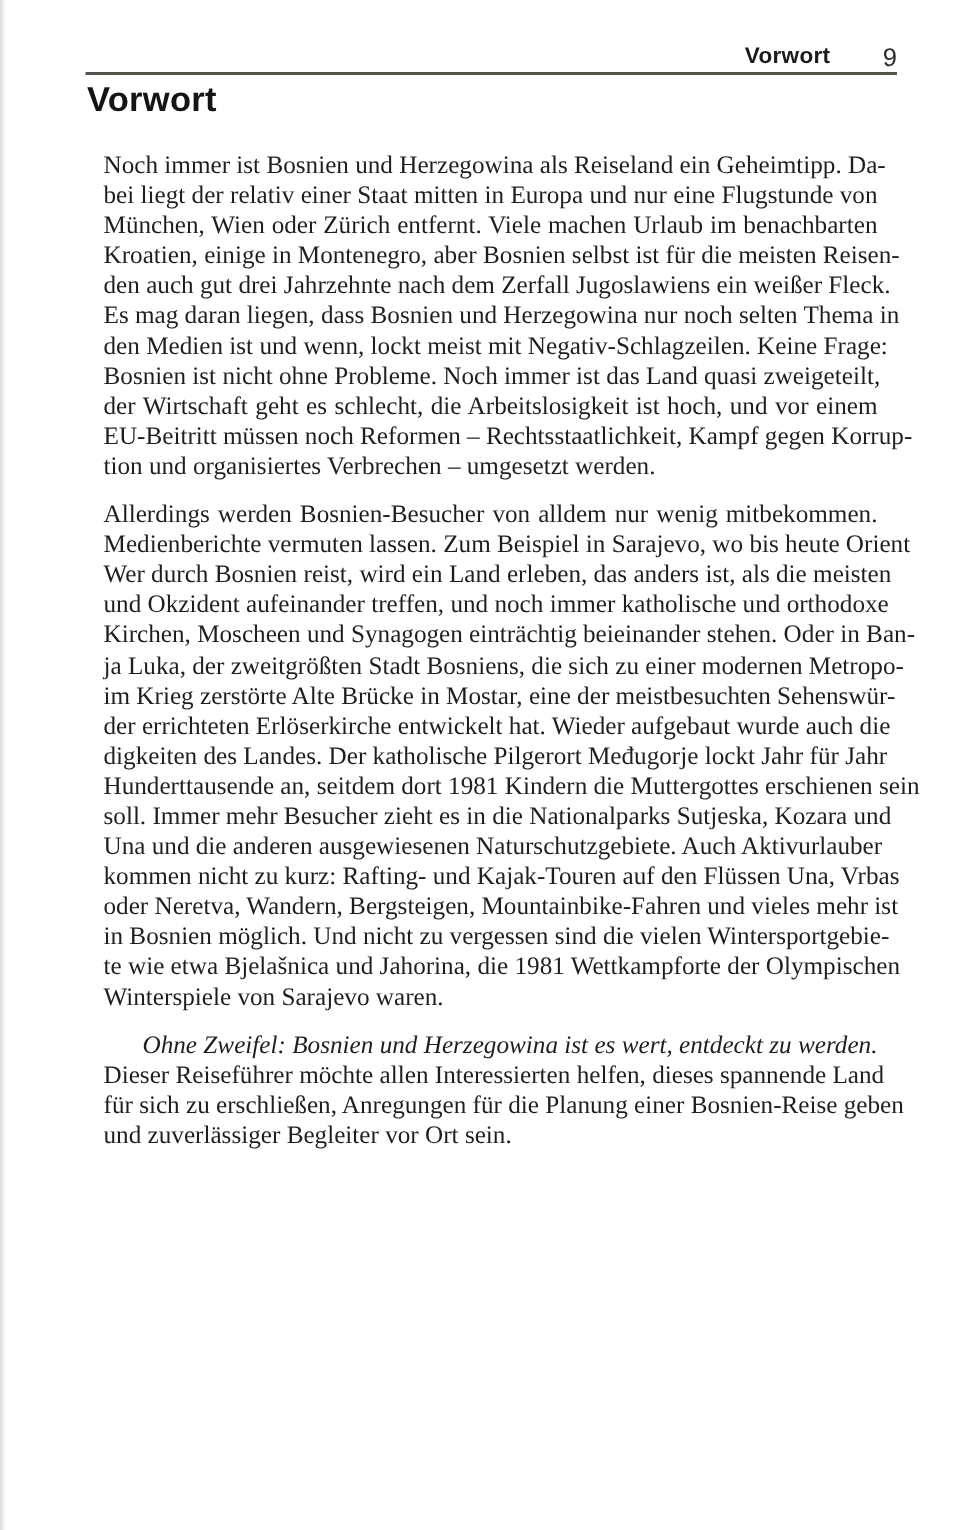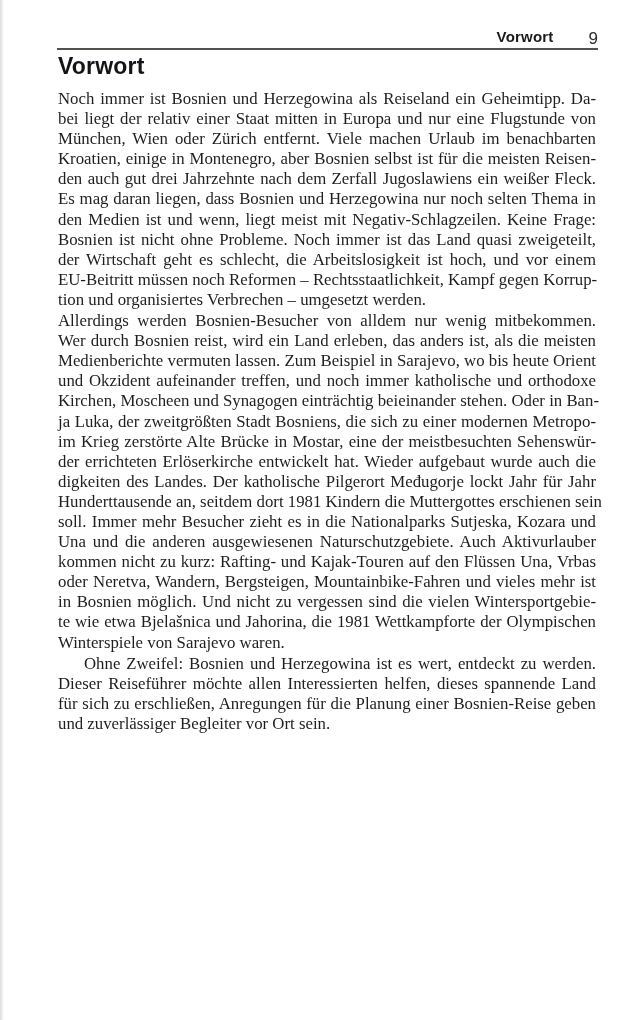--- a/index.html
+++ b/index.html
@@ -58,31 +58,31 @@
     line-height: 28px;
   }
   .body-text {
     position: absolute;
     left: 57px; top: 88px;
     width: 540px;
     font-size: 16.8px;
     line-height: 20.1px;
     color: #1e1e1e;
   }
-  .paragraph { margin: 1px; }
+  .paragraph { margin: 12px; }
   .line {
     text-align: justify;
     text-align-last: justify;
     white-space: nowrap;
   }
   .line.last {
     text-align-last: left;
     white-space: normal;
   }
-  .line.indent { padding-left: 26px; }
+  .line.indent { padding-left: 26px; font-style: italic; }
 </style>
 </head>
 <body>
 
 <div class="page">
 
   <div class="edge-shadow"></div>
 
   <div class="running-header">
     <span class="section-label">Vorwort</span>
@@ -92,30 +92,30 @@
   <h1 class="page-title" style="margin:0;">Vorwort</h1>
 
   <div class="body-text">
       <div class="paragraph">
         <div class="line">Noch immer ist Bosnien und Herzegowina als Reiseland ein Geheimtipp. Da-</div>
         <div class="line">bei liegt der relativ einer Staat mitten in Europa und nur eine Flugstunde von</div>
         <div class="line">München, Wien oder Zürich entfernt. Viele machen Urlaub im benachbarten</div>
         <div class="line">Kroatien, einige in Montenegro, aber Bosnien selbst ist für die meisten Reisen-</div>
         <div class="line">den auch gut drei Jahrzehnte nach dem Zerfall Jugoslawiens ein weißer Fleck.</div>
         <div class="line">Es mag daran liegen, dass Bosnien und Herzegowina nur noch selten Thema in</div>
-        <div class="line">den Medien ist und wenn, liegt meist mit Negativ-Schlagzeilen. Keine Frage:</div>
+        <div class="line">den Medien ist und wenn, lockt meist mit Negativ-Schlagzeilen. Keine Frage:</div>
         <div class="line">Bosnien ist nicht ohne Probleme. Noch immer ist das Land quasi zweigeteilt,</div>
         <div class="line">der Wirtschaft geht es schlecht, die Arbeitslosigkeit ist hoch, und vor einem</div>
         <div class="line">EU-Beitritt müssen noch Reformen – Rechtsstaatlichkeit, Kampf gegen Korrup-</div>
         <div class="line last">tion und organisiertes Verbrechen – umgesetzt werden.</div>
       </div>
       <div class="paragraph">
         <div class="line">Allerdings werden Bosnien-Besucher von alldem nur wenig mitbekommen.</div>
+        <div class="line">Medienberichte vermuten lassen. Zum Beispiel in Sarajevo, wo bis heute Orient</div>
         <div class="line">Wer durch Bosnien reist, wird ein Land erleben, das anders ist, als die meisten</div>
-        <div class="line">Medienberichte vermuten lassen. Zum Beispiel in Sarajevo, wo bis heute Orient</div>
         <div class="line">und Okzident aufeinander treffen, und noch immer katholische und orthodoxe</div>
         <div class="line">Kirchen, Moscheen und Synagogen einträchtig beieinander stehen. Oder in Ban-</div>
         <div class="line">ja Luka, der zweitgrößten Stadt Bosniens, die sich zu einer modernen Metropo-</div>
         <div class="line">im Krieg zerstörte Alte Brücke in Mostar, eine der meistbesuchten Sehenswür-</div>
         <div class="line">der errichteten Erlöserkirche entwickelt hat. Wieder aufgebaut wurde auch die</div>
         <div class="line">digkeiten des Landes. Der katholische Pilgerort Međugorje lockt Jahr für Jahr</div>
         <div class="line">Hunderttausende an, seitdem dort 1981 Kindern die Muttergottes erschienen sein</div>
         <div class="line">soll. Immer mehr Besucher zieht es in die Nationalparks Sutjeska, Kozara und</div>
         <div class="line">Una und die anderen ausgewiesenen Naturschutzgebiete. Auch Aktivurlauber</div>
         <div class="line">kommen nicht zu kurz: Rafting- und Kajak-Touren auf den Flüssen Una, Vrbas</div>

